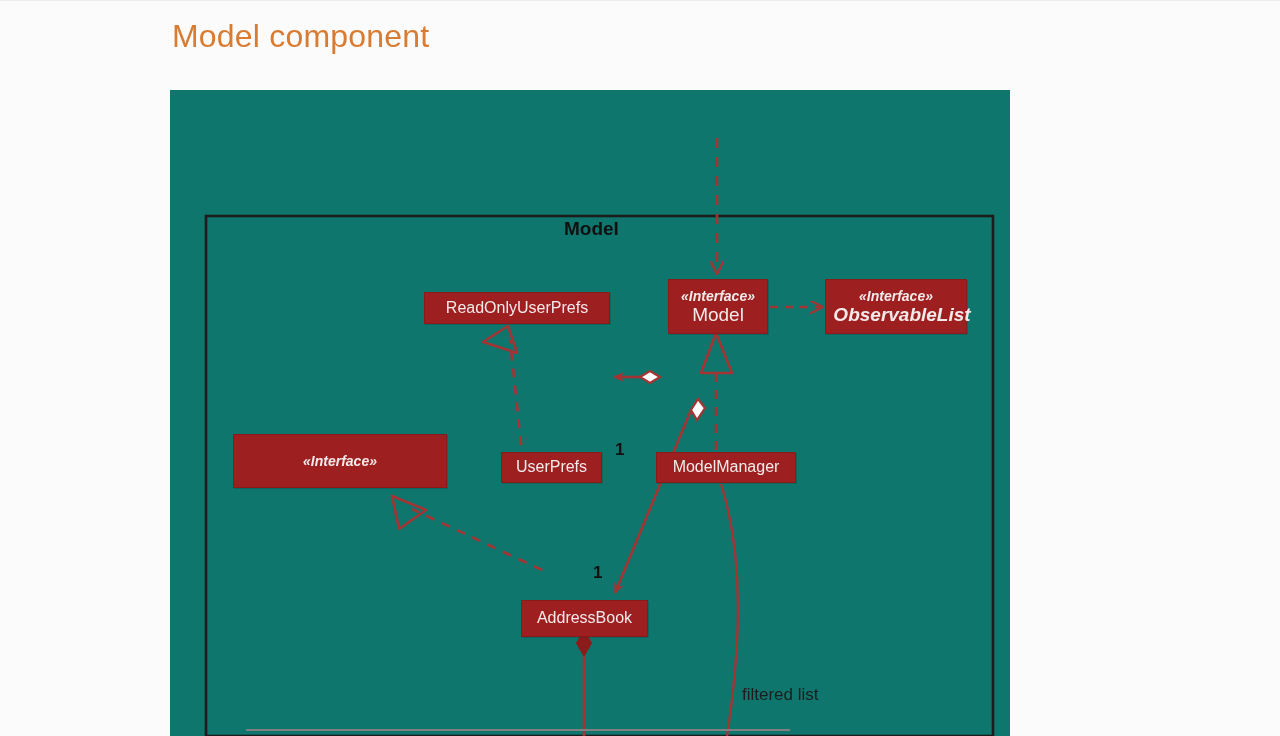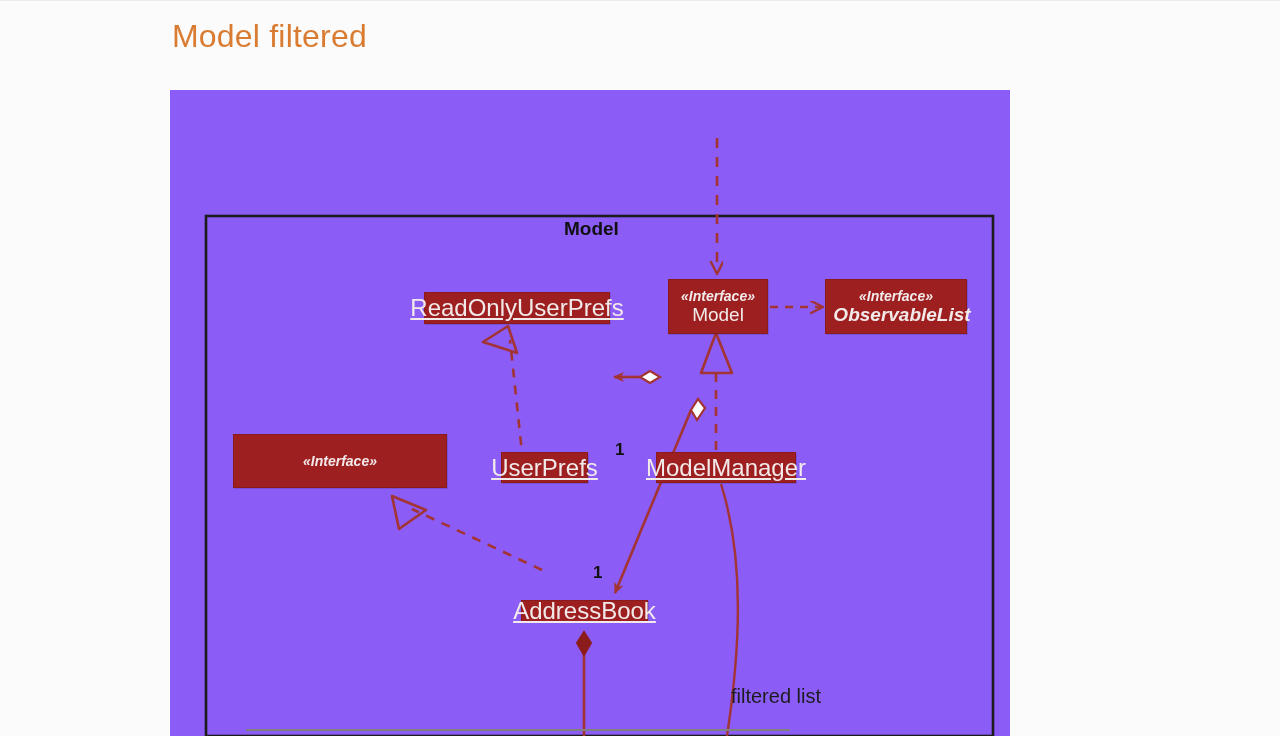--- a/index.html
+++ b/index.html
@@ -15,21 +15,21 @@
   #page-title{
     position:absolute;left:172px;top:18px;
     font-size:32px;font-weight:400;letter-spacing:.2px;
     color:#d97b30;
     white-space:nowrap;
   }
 
   #content-card{
     position:absolute;left:170px;top:90px;
     width:840px;height:646px;
-    background:#8b5cf6;
+    background:#0f766e;
   }
 
   #diagram-canvas{
     position:absolute;left:0;top:0;width:840px;height:646px;
   }
 
   svg{display:block;}
 
   .uml-box{
     position:absolute;
@@ -40,38 +40,38 @@
     text-align:center;
     line-height:1.15;
     box-sizing:border-box;
     box-shadow:1px 1px 0 rgba(0,0,0,.12);
   }
   .uml-box .stereo{
     font-style:italic;font-weight:bold;font-size:14px;
   }
   .uml-box .nm{font-size:19px;}
   .uml-box .nm.ital{font-style:italic;font-weight:bold;margin-left:12px;}
-  .uml-box.single .nm{font-size:24px;text-decoration:underline;}
+  .uml-box.single .nm{font-size:16px;}
 
   .edge-label{
-    position:absolute;color:#1d1d1d;font-size:20px;white-space:nowrap;
+    position:absolute;color:#1d1d1d;font-size:17px;white-space:nowrap;margin-left:11px;
   }
   .mult-label{
     position:absolute;color:#111;font-size:17px;font-weight:600;white-space:nowrap;
   }
   .pkg-title{
     position:absolute;color:#101010;font-size:19px;font-weight:bold;white-space:nowrap;
   }
 </style>
 </head>
 <body>
 
 <div id="top-rule"></div>
 
-<div id="page-title">Model filtered</div>
+<div id="page-title">Model component</div>
 
 <div id="content-card">
 
   <svg id="diagram-canvas" width="840" height="646" viewBox="0 0 840 646">
 
     <defs>
       <marker id="solidArrow" markerWidth="14" markerHeight="14" refX="11" refY="5" orient="auto" markerUnits="userSpaceOnUse">
         <path d="M1,0 L12,5 L1,10 L4,5 Z" fill="#a33434"></path>
       </marker>
       <marker id="openArrow" markerWidth="16" markerHeight="16" refX="12" refY="6" orient="auto" markerUnits="userSpaceOnUse">
@@ -154,29 +154,29 @@
 
   <div class="uml-box" style="left:655px;top:189px;width:142px;height:55px;">
     <span class="stereo">«Interface»</span>
     <span class="nm ital">ObservableList</span>
   </div>
 
   <div class="uml-box" style="left:63px;top:344px;width:214px;height:54px;">
     <span class="stereo">«Interface»</span>
   </div>
 
-  <div class="uml-box single" style="left:331px;top:362px;width:87px;height:31px;">
+  <div class="uml-box single" style="left:331px;top:362px;width:101px;height:31px;">
     <span class="nm">UserPrefs</span>
   </div>
 
   <div class="uml-box single" style="left:486px;top:362px;width:140px;height:31px;text-align:center;">
     <span class="nm">ModelManager</span>
   </div>
 
-  <div class="uml-box single" style="left:351px;top:510px;width:127px;height:22px;">
+  <div class="uml-box single" style="left:351px;top:510px;width:127px;height:37px;">
     <span class="nm">AddressBook</span>
   </div>
 
   <div class="mult-label" style="left:445px;top:350px;">1</div>
 
   <div class="mult-label" style="left:423px;top:473px;">1</div>
 
   <div class="edge-label" style="left:561px;top:595px;">filtered list</div>
 
 </div>

